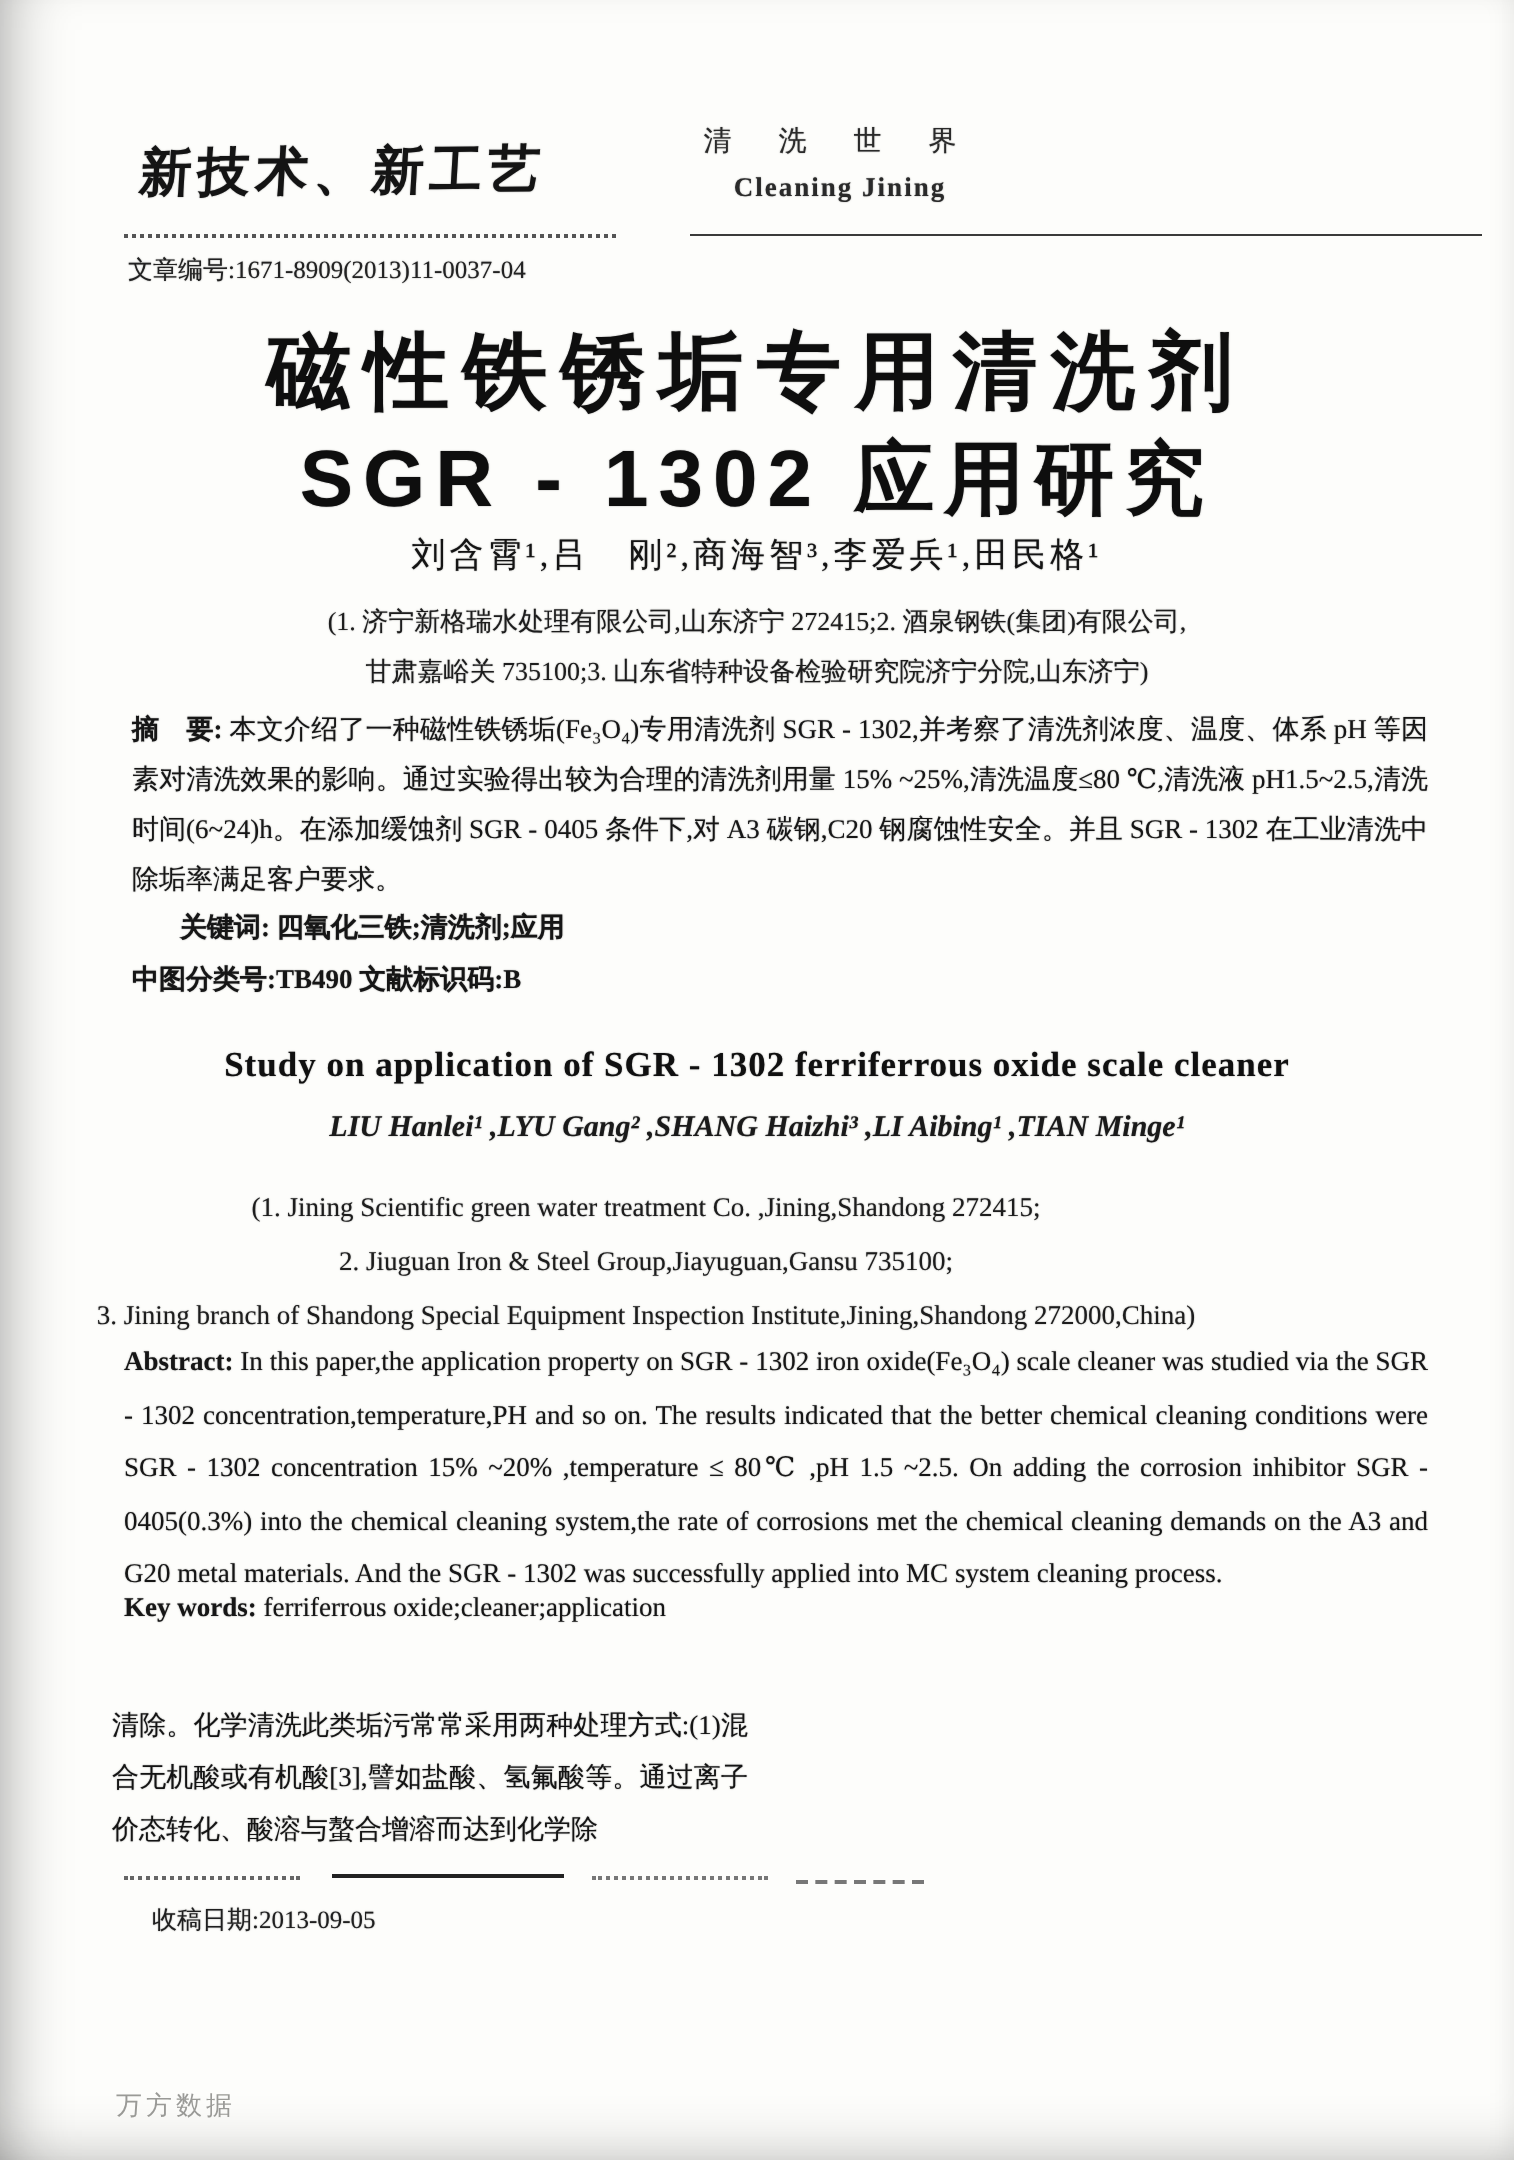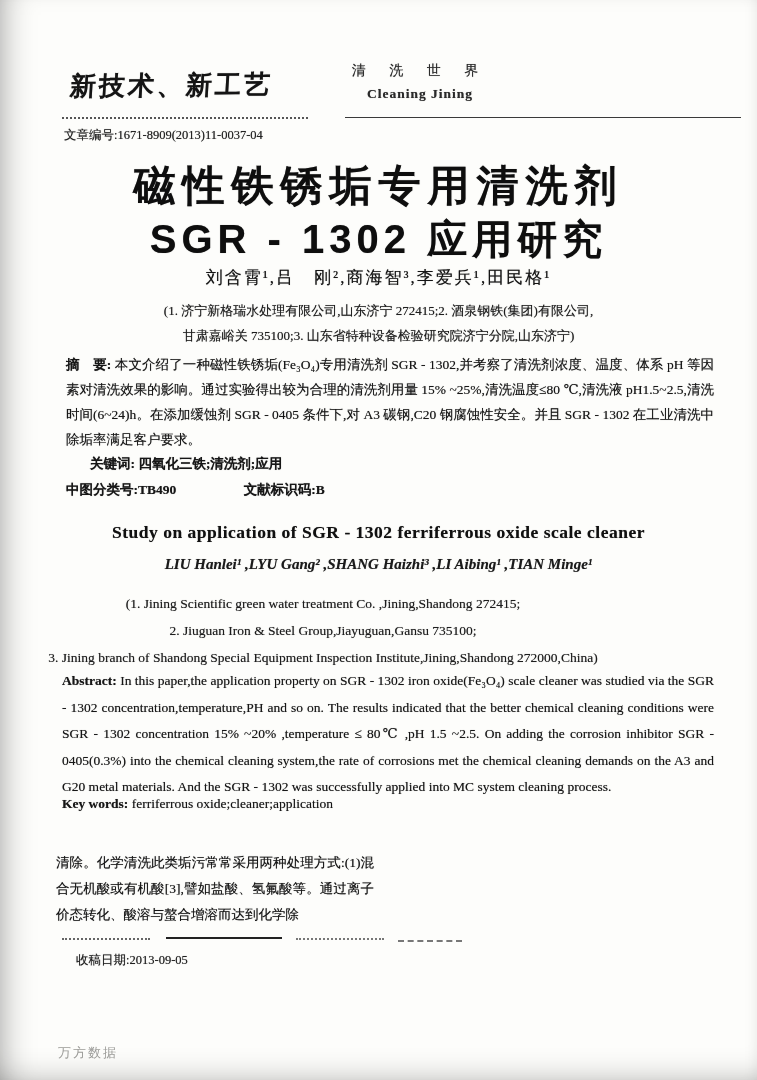--- a/index.html
+++ b/index.html
@@ -45,21 +45,21 @@
     font-family:"Liberation Sans","DejaVu Sans",sans-serif;
     font-weight:900;font-size:40px;letter-spacing:5px;color:#0e0e0e;
   }
   .authors-cn{left:0;top:266px;width:757px;font-size:17px;letter-spacing:2px;color:#141414;}
   .affil-cn{left:0;top:298px;width:757px;font-size:13px;line-height:25px;color:#1d1d1d;}
   
   .abstract-cn{left:66px;top:352px;width:648px;font-size:13.5px;line-height:25px;color:#161616;}
   .abstract-cn b,.kw b{font-weight:bold;}
   .kw{left:66px;top:455px;width:648px;font-size:13.5px;font-weight:bold;color:#161616;margin-left:24px;}
   .clc{left:66px;top:481px;width:648px;font-size:13.5px;font-weight:bold;color:#161616;}
-  .clc .code{margin-left:64px;}
+  .clc .code{}
   
   .etitle{left:0;top:522px;width:757px;font-weight:bold;font-size:17.5px;color:#101010;letter-spacing:.5px;}
   .eauthors{left:0;top:556px;width:757px;font-style:italic;font-weight:bold;font-size:15px;color:#1a1a1a;}
   .eaffil{left:0;top:590px;width:646px;font-size:13.5px;line-height:27px;color:#1d1d1d;}
   .eabstract{left:62px;top:668px;width:652px;font-size:13.5px;line-height:26.5px;color:#161616;}
   .ekw{left:62px;top:796px;width:652px;font-size:13.5px;color:#161616;}
   .ekw b{font-weight:bold;}
   
   .columns{left:56px;top:850px;width:660px;display:flex;gap:24px;}
   .columns .col{width:318px;font-size:13.5px;line-height:26px;color:#141414;}

